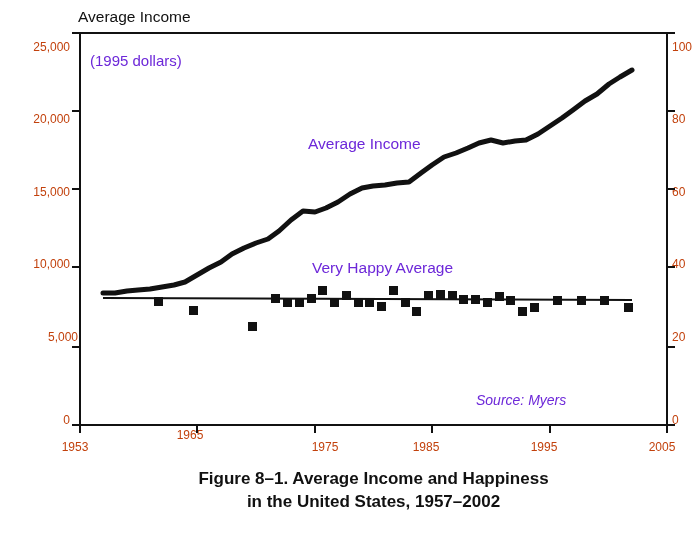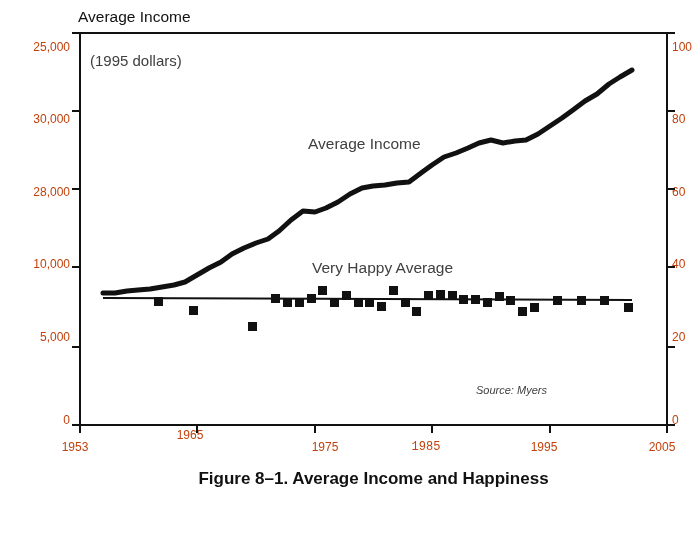--- a/index.html
+++ b/index.html
@@ -36,30 +36,30 @@
     color: #c2410c;
     white-space: nowrap;
   }
   .tick-left  { text-align: right; }
   .tick-right { text-align: left; }
   .tick-x     { text-align: center; }
 
   .annotation {
     position: absolute;
     font-size: 15.5px;
-    color: #404040;
+    color: #6d28d9;
     white-space: nowrap;
   }
   #note-dollars { left: 90px; top: 52px; font-size: 15px; }
   #label-avg-income { left: 308px; top: 135px; }
   #label-very-happy { left: 312px; top: 259px; }
   #source-note {
-    left: 476px; top: 384px;
+    left: 476px; top: 392px;
     font-style: italic;
-    font-size: 11px;
+    font-size: 14px;
   }
 
   #caption {
     position: absolute;
     left: 0;
     top: 468px;
     width: 700px;
     text-align: center;
     font-weight: bold;
     font-size: 17px;
@@ -72,37 +72,37 @@
 </style>
 </head>
 <body>
 
 <div id="figure">
 
   <div class="axis-title" id="left-axis-title">Average Income</div>
 
 
   <div class="tick-label tick-left" style="left:8px; top:40px; width:62px;">25,000</div>
-  <div class="tick-label tick-left" style="left:8px; top:112px; width:62px;">30,000</div>
-  <div class="tick-label tick-left" style="left:8px; top:185px; width:62px;">28,000</div>
+  <div class="tick-label tick-left" style="left:8px; top:112px; width:62px;">20,000</div>
+  <div class="tick-label tick-left" style="left:8px; top:185px; width:62px;">15,000</div>
   <div class="tick-label tick-left" style="left:8px; top:257px; width:62px;">10,000</div>
-  <div class="tick-label tick-left" style="left:8px; top:330px; width:62px;">5,000</div>
+  <div class="tick-label tick-left" style="left:16px; top:330px; width:62px;">5,000</div>
   <div class="tick-label tick-left" style="left:8px; top:413px; width:62px;">0</div>
 
   <div class="tick-label tick-right" style="left:672px; top:40px; width:30px;">100</div>
   <div class="tick-label tick-right" style="left:672px; top:112px; width:30px;">80</div>
   <div class="tick-label tick-right" style="left:672px; top:185px; width:30px;">60</div>
   <div class="tick-label tick-right" style="left:672px; top:257px; width:30px;">40</div>
   <div class="tick-label tick-right" style="left:672px; top:330px; width:30px;">20</div>
   <div class="tick-label tick-right" style="left:672px; top:413px; width:30px;">0</div>
 
   <div class="tick-label tick-x" style="left:50px; top:440px; width:50px;">1953</div>
   <div class="tick-label tick-x" style="left:165px; top:428px; width:50px;">1965</div>
   <div class="tick-label tick-x" style="left:300px; top:440px; width:50px;">1975</div>
-  <div class="tick-label tick-x" style="left:401px; top:440px; width:50px;font-family:Liberation Mono, monospace;">1985</div>
+  <div class="tick-label tick-x" style="left:401px; top:440px; width:50px;">1985</div>
   <div class="tick-label tick-x" style="left:519px; top:440px; width:50px;">1995</div>
   <div class="tick-label tick-x" style="left:637px; top:440px; width:50px;">2005</div>
 
   <svg id="plot" width="700" height="542" style="position:absolute; left:0; top:0;">
 
     <rect x="80" y="33" width="587" height="392" fill="none" stroke="#111" stroke-width="2"></rect>
 
     <g stroke="#111" stroke-width="2">
       <line x1="72" y1="33" x2="80" y2="33"></line>
       <line x1="72" y1="111" x2="80" y2="111"></line>
@@ -171,15 +171,16 @@
   <div class="annotation" id="note-dollars">(1995 dollars)</div>
 
   <div class="annotation" id="label-avg-income">Average Income</div>
 
   <div class="annotation" id="label-very-happy">Very Happy Average</div>
 
   <div class="annotation" id="source-note">Source: Myers</div>
 
   <div id="caption">
     <span class="line">Figure 8–1.  Average Income and Happiness</span>
+    <span class="line">in the United States, 1957–2002</span>
   </div>
 
 </div>
 
 </body></html>

